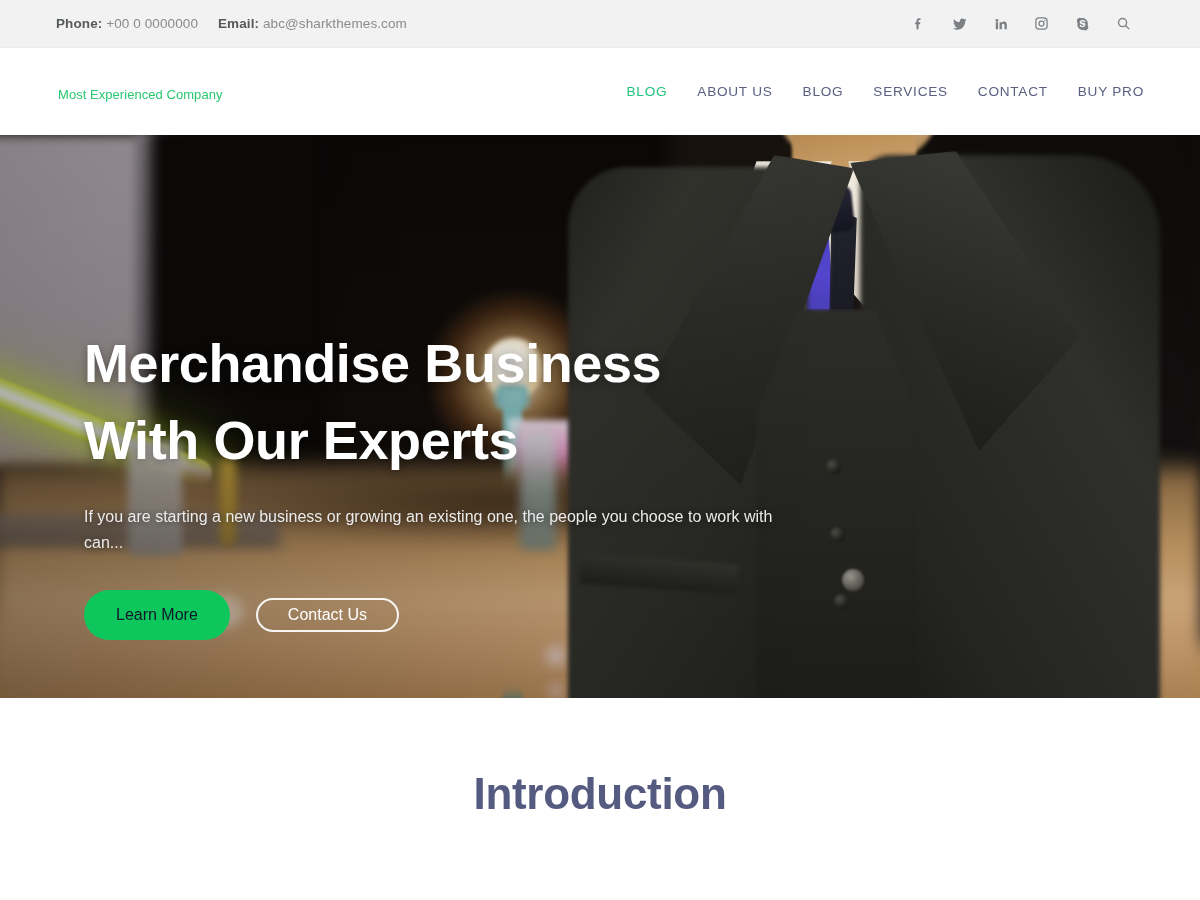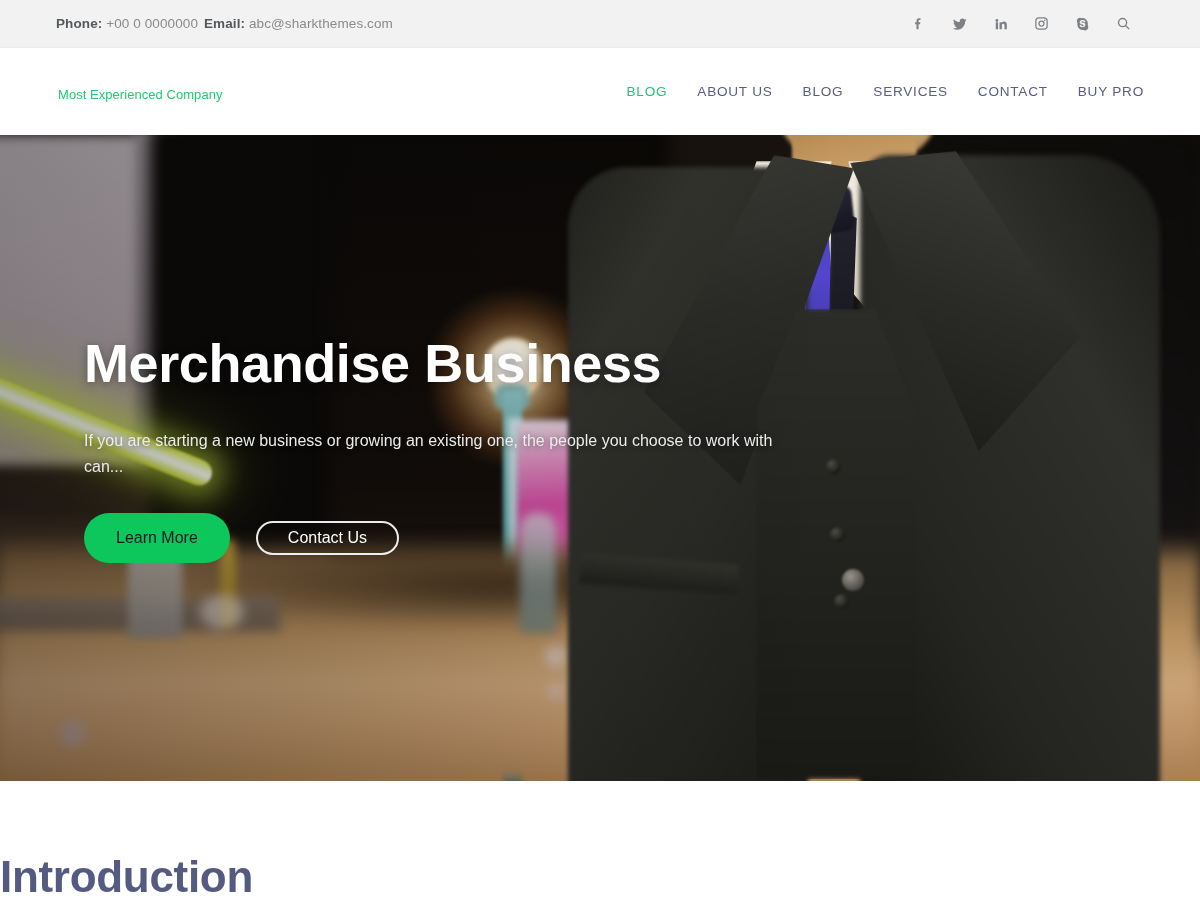--- a/index.html
+++ b/index.html
@@ -18,21 +18,21 @@
     height: 48px;
     background: #f2f2f2;
     display: flex;
     align-items: center;
     padding: 0 56px 0 56px;
     border-bottom: 1px solid #ececec;
   }
   .topbar-left {
     display: flex;
     align-items: center;
-    gap: 6px;
+    gap: 20px;
     flex: 1;
   }
   .contact-item {
     font-size: 13.5px;
     color: #8a8a8a;
     letter-spacing: 0.1px;
     white-space: nowrap;
   }
   .contact-item .lbl {
     font-weight: bold;
@@ -90,21 +90,21 @@
     cursor: pointer;
     white-space: nowrap;
   }
   .nav-item:last-child { padding-right: 0; }
   .nav-item.active { color: #1ec47a; }
 
   
   .hero {
     position: relative;
     width: 1200px;
-    height: 646px;
+    height: 563px;
     overflow: hidden;
     background: #100e0c;
   }
   .hero-photo {
     position: absolute;
     inset: 0;
     overflow: hidden;
   }
   
   .bg-base {
@@ -442,21 +442,21 @@
     cursor: pointer;
     font-family: "Liberation Sans", sans-serif;
   }
 
   
   .intro {
     height: 119px;
     background: #ffffff;
     display: flex;
     align-items: flex-end;
-    justify-content: flex-start;
+    justify-content: center;
   }
   .intro-title {
     font-size: 44px;
     font-weight: bold;
     color: #555a80;
     letter-spacing: -0.3px;
     line-height: 1.05;
     padding-bottom: 0px;
   }
 </style>
@@ -573,20 +573,21 @@
       <div class="pocket-flap"></div>
       <div class="hand-btn"></div>
     </div>
   </div>
 
   <div class="hero-overlay"></div>
 
   <div class="hero-content">
     <h1 class="hero-title">
       <span>Merchandise Business</span><br>
+      <span>With Our Experts</span>
     </h1>
     <p class="hero-desc">If you are starting a new business or growing an existing one, the people you choose to work with can...</p>
     <div class="hero-btns">
       <button class="btn-primary">Learn More</button>
       <button class="btn-outline">Contact Us</button>
     </div>
   </div>
 </section>
 
 <section class="intro">

